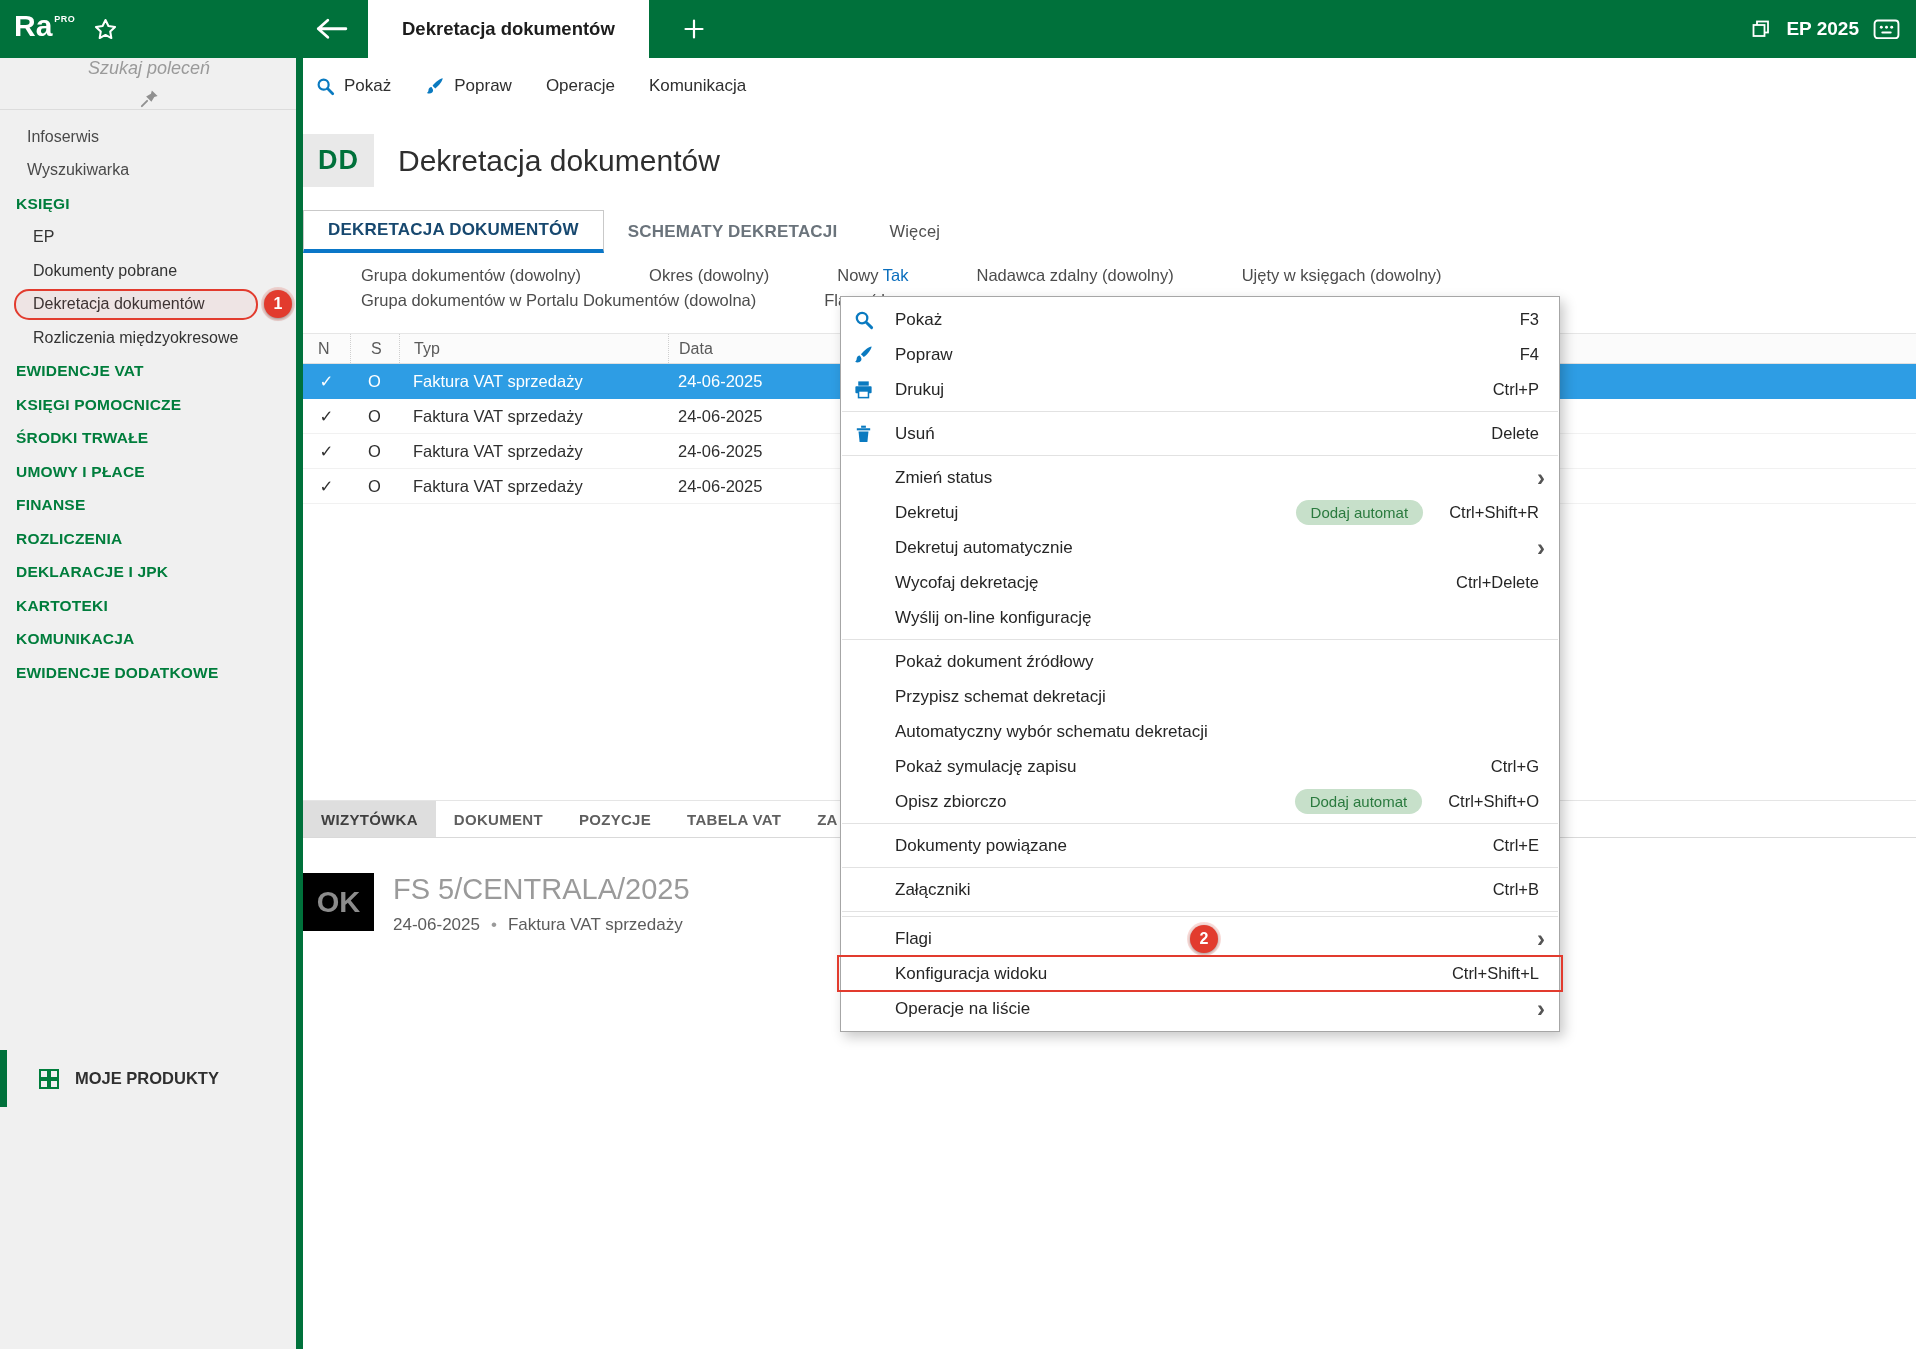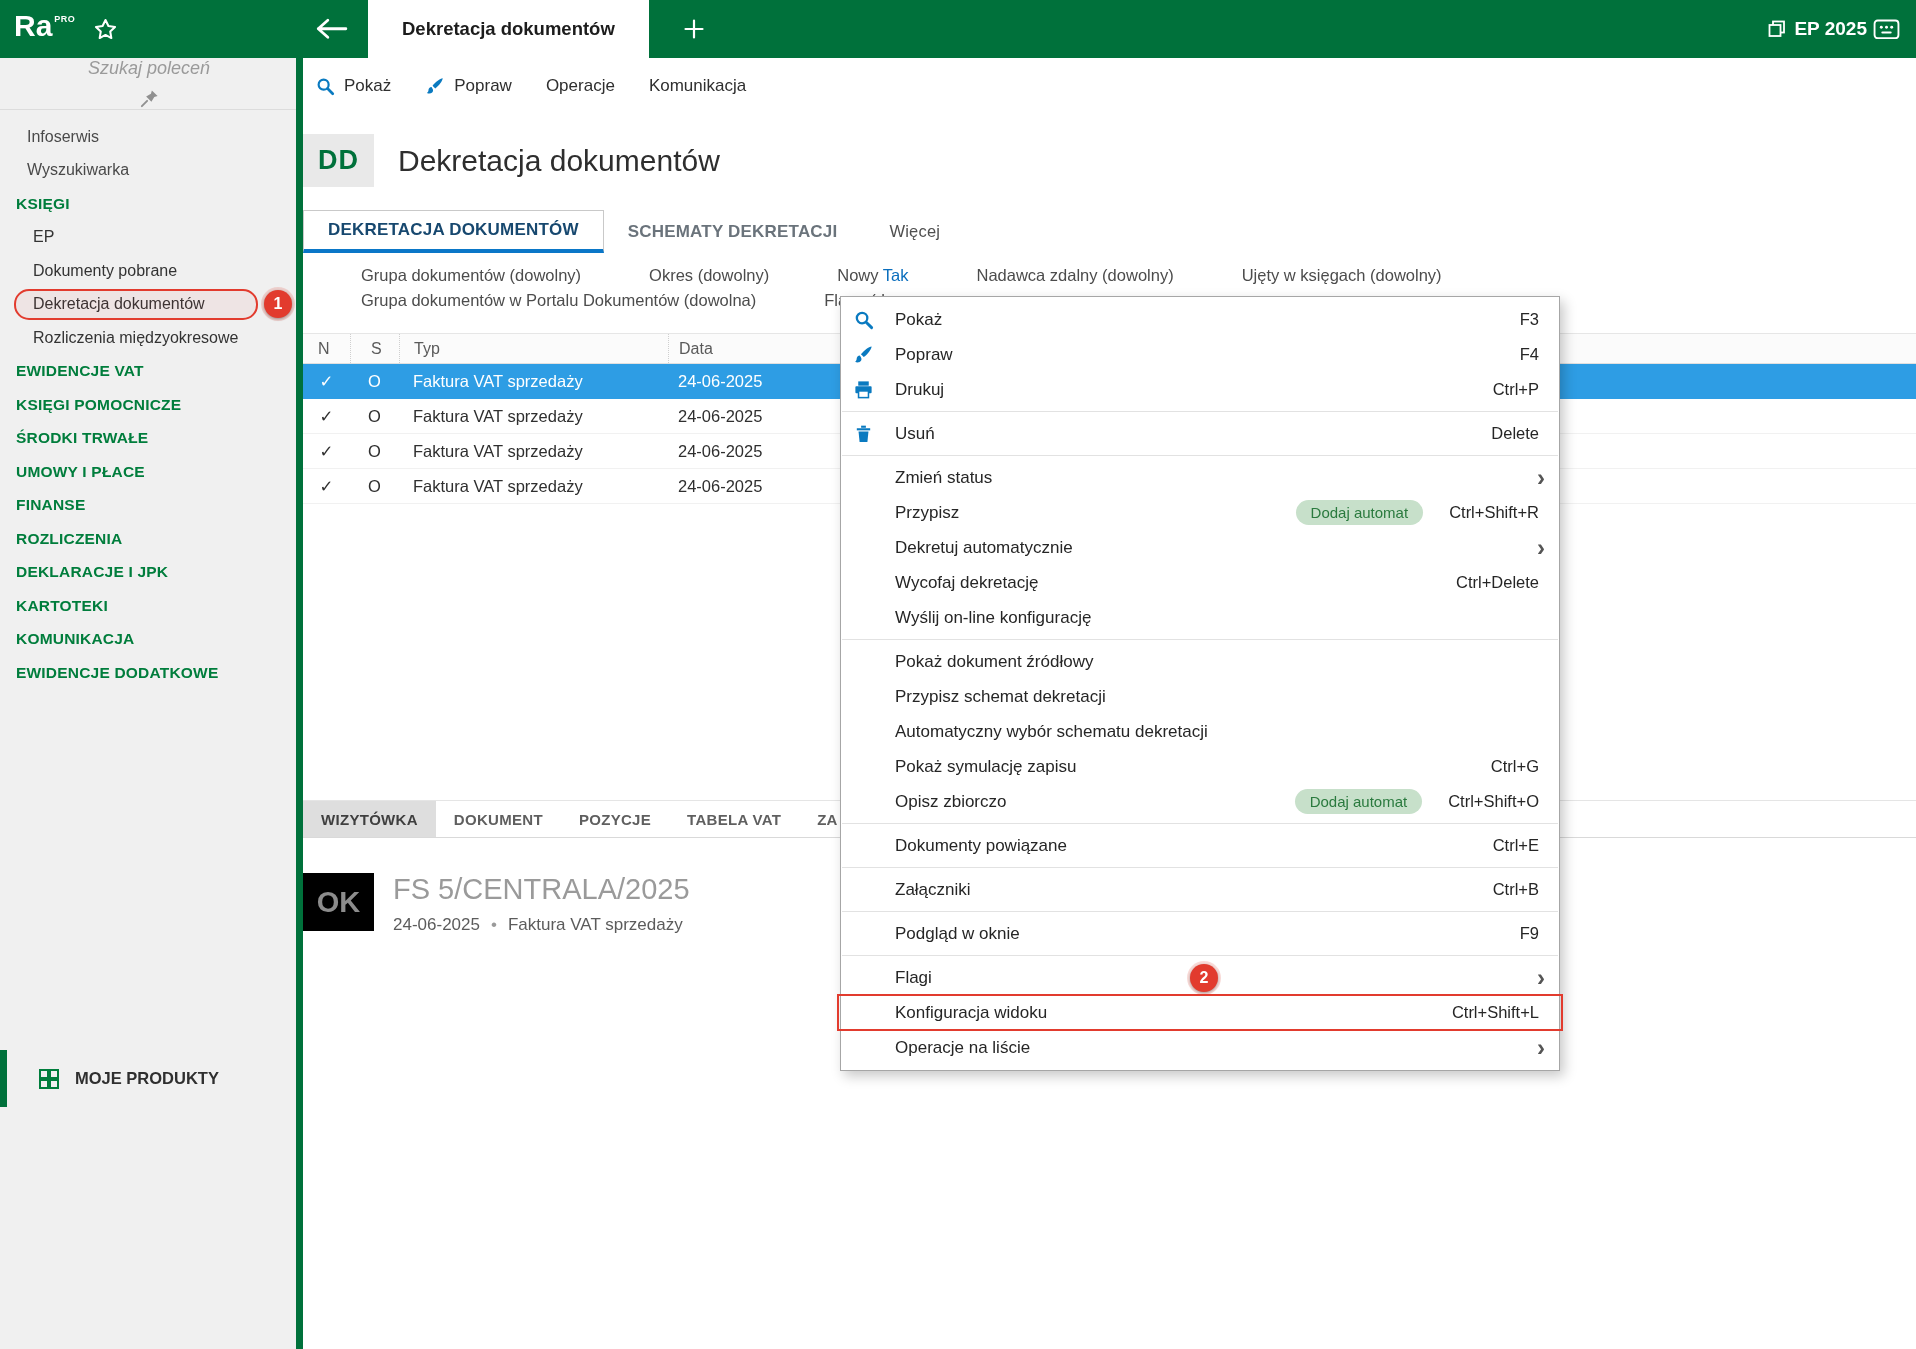--- a/index.html
+++ b/index.html
@@ -13,21 +13,21 @@
   
   .topbar { position:absolute; left:0; top:0; width:100%; height:58px; background:var(--green-dark); }
   .logo { position:absolute; left:14px; top:8px; color:#fff; font-weight:bold; font-size:30px; line-height:1.2; cursor:pointer; }
   .logo sup { font-size:9px; font-weight:bold; letter-spacing:.5px; vertical-align:14px; margin-left:2px; }
   .tb-icon { display:inline-flex; align-items:center; justify-content:center; cursor:pointer; }
   .tb-star { position:absolute; left:92px; top:16px; width:27px; height:27px; }
   .tb-back { position:absolute; left:314px; top:17px; width:34px; height:24px; }
   .tb-tab { position:absolute; left:368px; top:0; height:58px; background:#fff; display:flex; align-items:center;
             padding:0 34px; font-size:18.5px; font-weight:bold; color:#1c1c1c; cursor:default; }
   .tb-plus { position:absolute; left:682px; top:17px; width:24px; height:24px; }
-  .tb-right { position:absolute; right:16px; top:0; height:58px; display:flex; align-items:center; gap:6px; color:#fff; }
+  .tb-right { position:absolute; right:16px; top:0; height:58px; display:flex; align-items:center; gap:14px; color:#fff; }
   .tb-context { font-size:19px; font-weight:bold; cursor:pointer; }
 
   
   .sidebar { position:absolute; left:0; top:58px; width:296px; height:1291px; background:#f0f0f0; }
   .search-row { height:52px; display:flex; align-items:center; padding:0 14px 0 16px; border-bottom:1px solid #dcdcdc; cursor:text;flex-direction:column; }
   .search-ph { flex:1; font-style:italic; color:#9a9a9a; font-size:18px; }
   .pin-ic { width:21px; height:21px; cursor:pointer; }
   .side-nav { padding-top:10px; }
   .side-item { height:33.5px; display:flex; align-items:center; font-size:16px; position:relative; cursor:pointer; white-space:nowrap; }
   .side-item.plain { padding-left:27px; color:#4a4a4a; }
@@ -400,21 +400,21 @@
       </div>
       <div class="menu-sep"></div>
       <div class="mi">
         <span class="mi-icon"></span>
         <span class="mi-label">Zmień status</span>
         <span class="mi-grow"></span>
         <span class="mi-chevron">›</span>
       </div>
       <div class="mi">
         <span class="mi-icon"></span>
-        <span class="mi-label">Przypisz</span>
+        <span class="mi-label">Dekretuj</span>
         <span class="mi-grow"></span>
         <span class="mi-badge">Dodaj automat</span>
         <span class="mi-shortcut">Ctrl+Shift+R</span>
       </div>
       <div class="mi">
         <span class="mi-icon"></span>
         <span class="mi-label">Dekretuj automatycznie</span>
         <span class="mi-grow"></span>
         <span class="mi-chevron">›</span>
       </div>
@@ -466,26 +466,20 @@
         <span class="mi-shortcut">Ctrl+E</span>
       </div>
       <div class="menu-sep"></div>
       <div class="mi">
         <span class="mi-icon"></span>
         <span class="mi-label">Załączniki</span>
         <span class="mi-grow"></span>
         <span class="mi-shortcut">Ctrl+B</span>
       </div>
       <div class="menu-sep"></div>
-      <div class="mi">
-        <span class="mi-icon"></span>
-        <span class="mi-label">Podgląd w oknie</span>
-        <span class="mi-grow"></span>
-        <span class="mi-shortcut">F9</span>
-      </div>
       <div class="menu-sep"></div>
       <div class="mi">
         <span class="mi-icon"></span>
         <span class="mi-label">Flagi</span>
         <span class="mi-grow"></span>
         <span class="mi-chevron">›</span>
         <span class="step-badge">2</span>
       </div>
       <div class="mi highlighted">
         <span class="mi-icon"></span>

